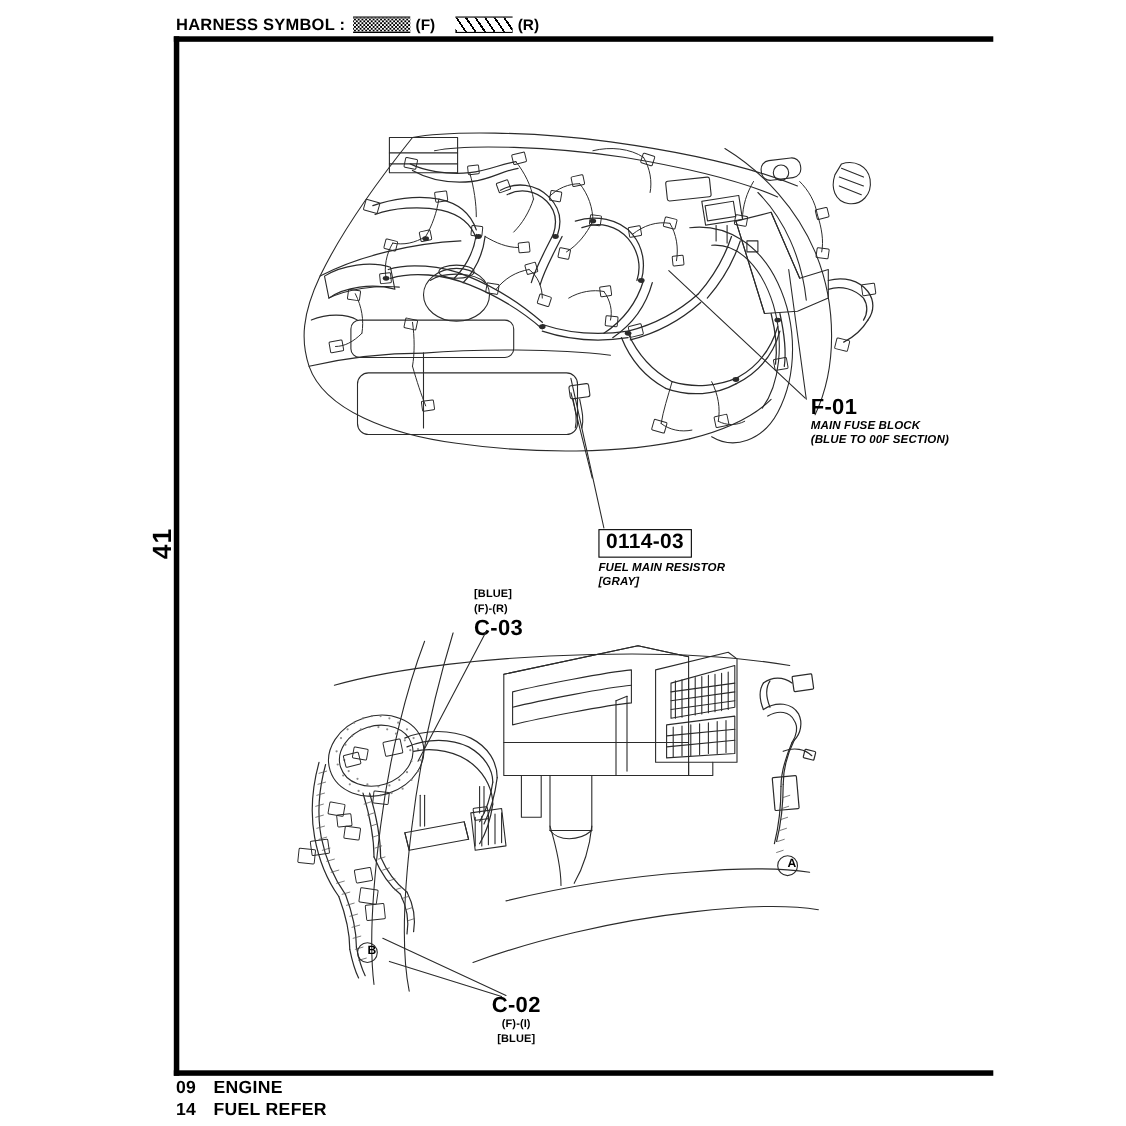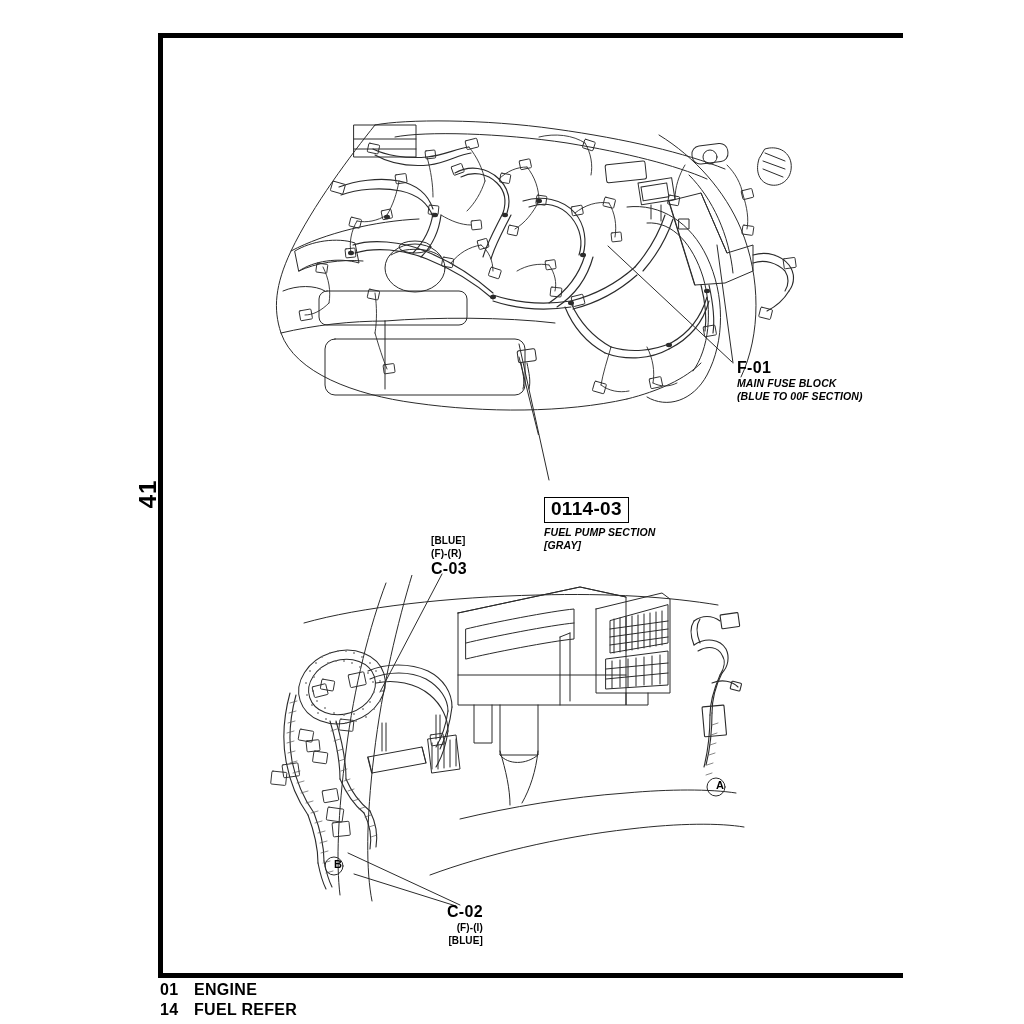--- a/index.html
+++ b/index.html
@@ -113,21 +113,21 @@
     position: absolute;
   }
   .illus svg { display: block; }
 
   #illus-engine { left: 255px; top: 95px; }
   #illus-dash   { left: 270px; top: 575px; }
 
   
   .callout { position: absolute; white-space: nowrap; }
   .callout .code-big {
-    font-size: 16px;
+    font-size: 20px;
     font-weight: 600;
     line-height: 1.05;
     letter-spacing: .3px;
   }
   .callout .code-box {
     display: inline-block;
     border: 1.8px solid #000;
     padding: 1px 6px 2px 6px;
     font-size: 19px;
     font-weight: 600;
@@ -142,43 +142,50 @@
     font-style: italic;
   }
   .callout .tiny {
     font-size: 10px;
     font-weight: 600;
     line-height: 1.3;
     letter-spacing: .1px;
   }
 
   #callout-f01   { left: 737px; top: 360px; }
-  #callout-0114  { left: 544px; top: 497px; }
+  #callout-0114  { left: 544px; top: 481px; }
   #callout-c03   { left: 431px; top: 534px; text-align: left; }
-  #callout-c02   { left: 447px; top: 904px; text-align: right; }
+  #callout-c02   { left: 447px; top: 904px; text-align: center; }
 
   
   .footer {
     position: absolute;
     left: 160px;
     top: 980px;
     font-size: 16px;
     font-weight: 700;
     line-height: 1.25;
     letter-spacing: .3px;
   }
   .footer-row { display: flex; }
   .footer-num { width: 34px; }
   .footer-txt { }
 </style>
 </head>
 <body>
 
 <div class="page">
 
+  <div class="harness-legend">
+    <span class="harness-legend-label">HARNESS SYMBOL :</span>
+    <span class="swatch swatch-f"></span>
+    <span class="swatch-tag">(F)</span>
+    <span class="swatch swatch-r"></span>
+    <span class="swatch-tag">(R)</span>
+  </div>
 
   <div class="frame-left"></div>
   <div class="frame-top"></div>
   <div class="frame-bottom"></div>
 
   <div class="page-number">41</div>
 
   <div class="illus" id="illus-engine">
     <svg width="660" height="340" viewBox="0 0 660 340" fill="none" stroke="#2b2b2b" stroke-width="1" stroke-linecap="round" stroke-linejoin="round">
 
@@ -405,21 +412,21 @@
   <div class="callout" id="callout-f01">
     <div class="code-big">F-01</div>
     <div class="sub">MAIN FUSE BLOCK</div>
     <div class="sub">(BLUE TO 00F SECTION)</div>
   </div>
 
   <div class="callout" id="callout-0114">
     <div>
       <span class="code-box">0114-03</span>
     </div>
-    <div class="sub" style="margin-top:3px;">FUEL PUMP SECTION</div>
+    <div class="sub" style="margin-top:3px;">FUEL MAIN RESISTOR</div>
     <div class="sub">[GRAY]</div>
   </div>
 
   <div class="callout" id="callout-c03">
     <div class="tiny">[BLUE]</div>
     <div class="tiny">(F)-(R)</div>
     <div class="code-big" style="margin-top:1px;text-align:center;">C-03</div>
   </div>
 
   <svg class="illus" style="left:370px; top:570px;" width="80" height="130" fill="none" stroke="#2b2b2b" stroke-width="1" stroke-linecap="round">
@@ -620,21 +627,21 @@
   </svg>
 
   <div class="callout" id="callout-c02">
     <div class="code-big">C-02</div>
     <div class="tiny">(F)-(I)</div>
     <div class="tiny">[BLUE]</div>
   </div>
 
   <div class="footer">
     <div class="footer-row">
-      <span class="footer-num">01</span>
+      <span class="footer-num">09</span>
       <span class="footer-txt">ENGINE</span>
     </div>
     <div class="footer-row">
       <span class="footer-num">14</span>
       <span class="footer-txt">FUEL REFER</span>
     </div>
   </div>
 
 </div>
 

